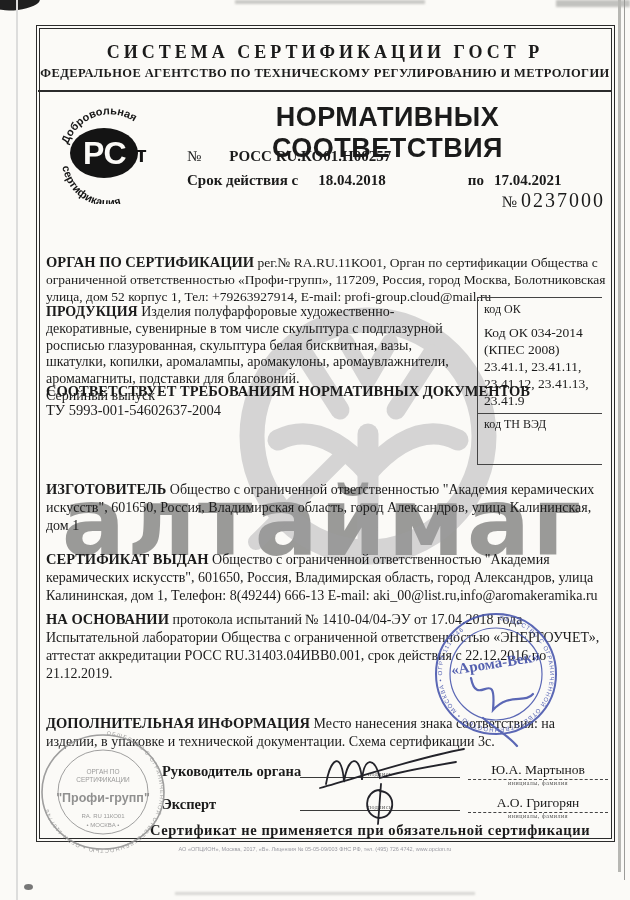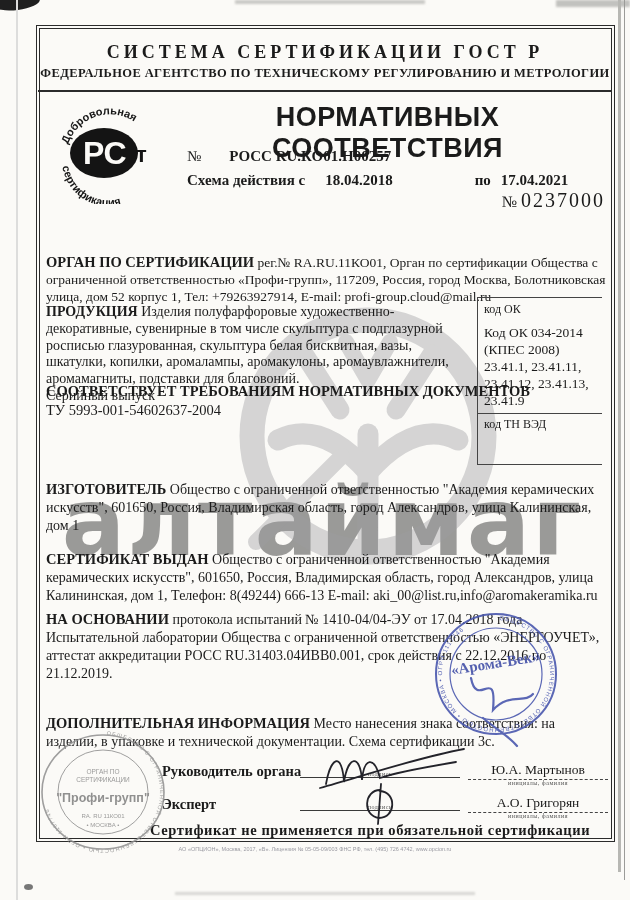--- a/index.html
+++ b/index.html
@@ -108,21 +108,21 @@
     <ellipse cx="54" cy="57" rx="34" ry="25" fill="#141414"></ellipse>
     <text x="33" y="68" font-family="Liberation Sans,sans-serif" font-size="32" font-weight="bold" fill="#fbfaf7">РС</text>
     <text x="86" y="66" font-family="Liberation Sans,sans-serif" font-size="22" font-weight="bold" fill="#141414">т</text>
   </svg>
 
   <div class="title">НОРМАТИВНЫХ СООТВЕТСТВИЯ</div>
   <div class="certno">
     <span>№</span><span class="val">РОСС RU.КО01.Н00257</span>
   </div>
   <div class="validity">
-    <span>Схема действия  с</span><span class="from">18.04.2018</span><span class="to-lbl">по</span><span class="to">17.04.2021</span>
+    <span>Срок действия  с</span><span class="from">18.04.2018</span><span class="to-lbl">по</span><span class="to">17.04.2021</span>
   </div>
   <div class="blankno">
     <span>№</span> <span class="digits">0237000</span>
   </div>
 
   <p class="para p-body">
     <span class="lbl">ОРГАН ПО СЕРТИФИКАЦИИ</span>
     <span>рег.№ RA.RU.11КО01, Орган по сертификации Общества с ограниченной ответственностью «Профи-групп», 117209, Россия, город Москва, Болотниковская улица, дом 52 корпус 1, Тел: +79263927914, E-mail: profi-group.cloud@mail.ru</span>
   </p>
 

